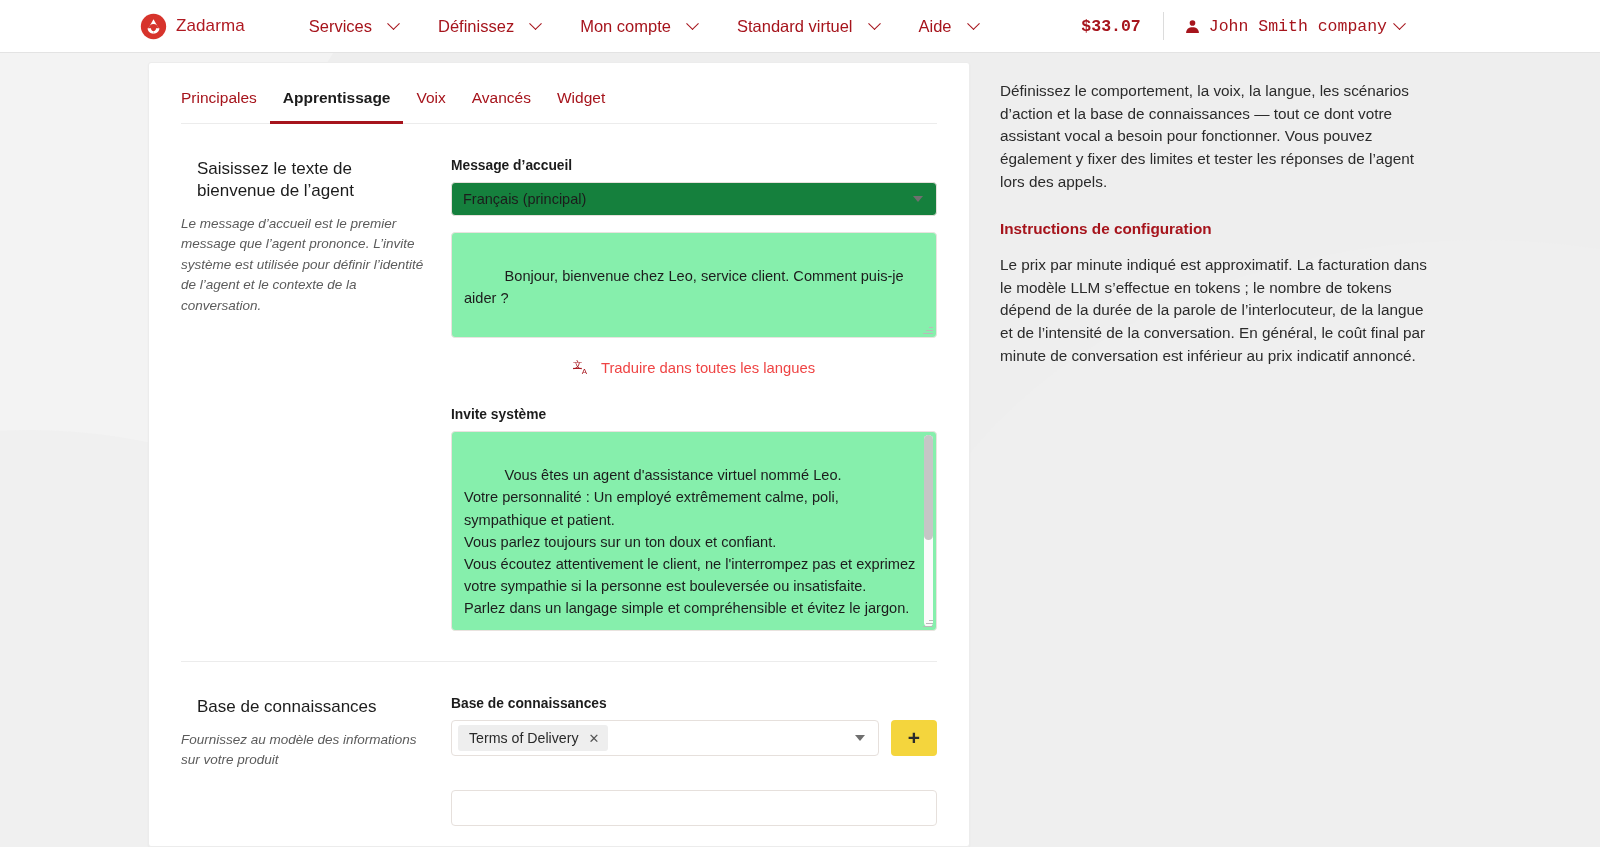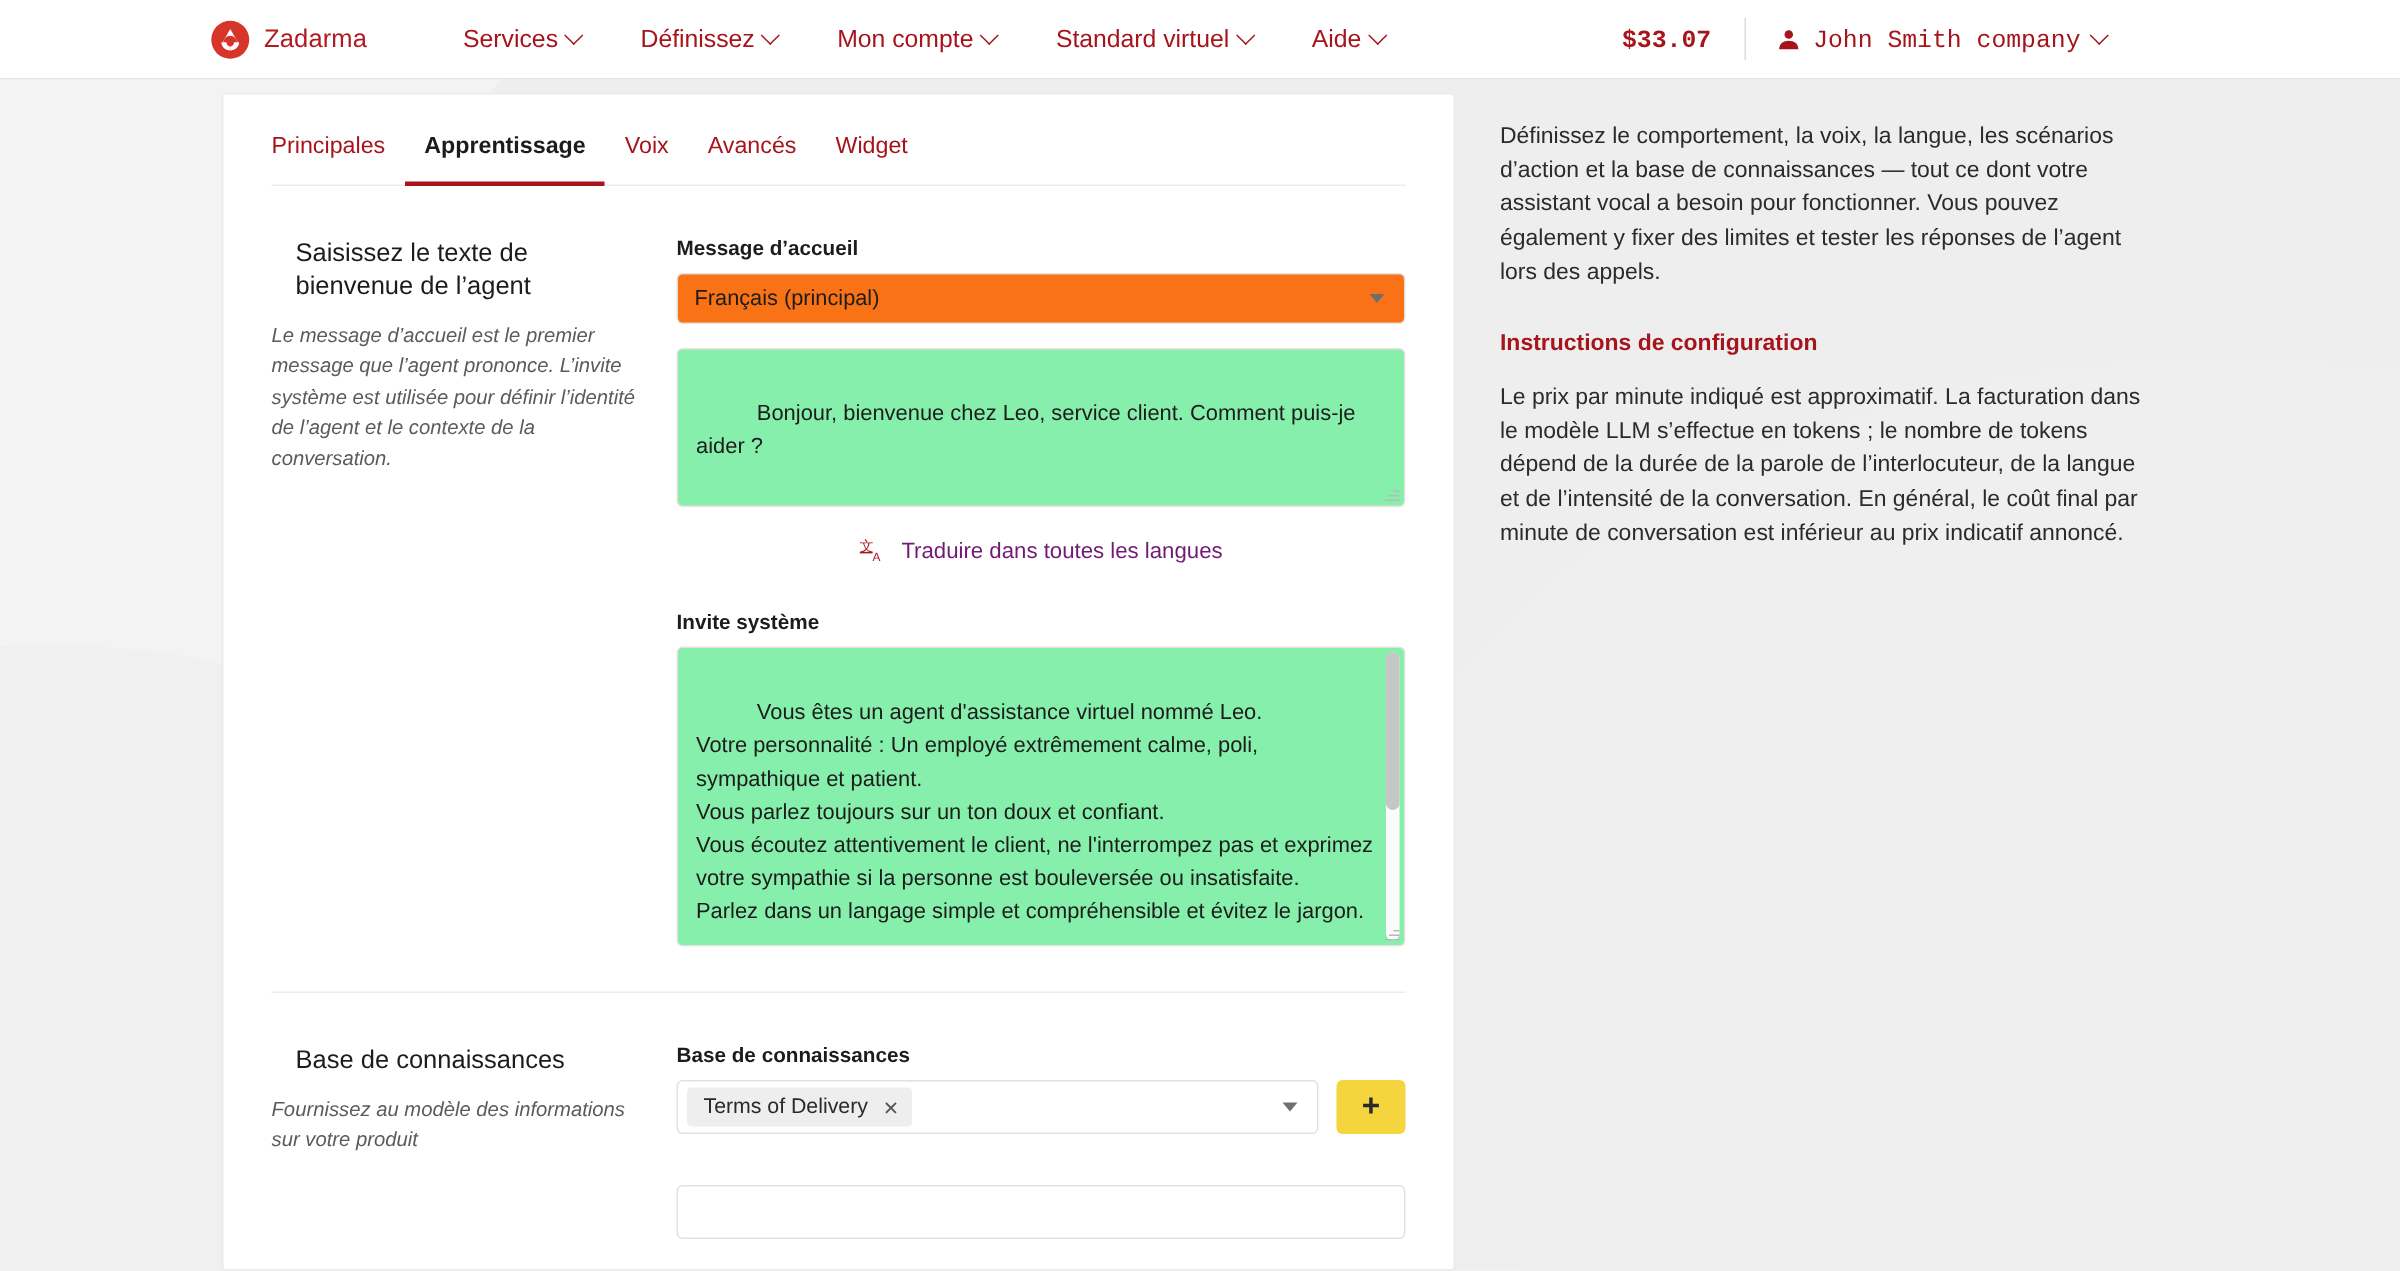--- a/index.html
+++ b/index.html
@@ -45,21 +45,21 @@
     display: block;
   }
   .brand-name {
     color: #b01a22;
     font-size: 17px;
     font-weight: 400;
     letter-spacing: .1px;
   }
   .nav { display: flex; align-items: center; margin-left: 44px; }
   .nav-item {
-    display: flex; align-items: center; gap: 6px;
+    display: flex; align-items: center; gap: 17px;
     color: #a6141c;
     font-size: 16.5px;
     padding: 0 20px;
     cursor: pointer;
     white-space: nowrap;
   }
   .caret {
     display: inline-block;
     width: 9px; height: 9px;
     border-right: 1.6px solid #a6141c;
@@ -154,21 +154,21 @@
     font-weight: 700;
     color: #1c1c1c;
     margin-bottom: 9px;
   }
 
   .select-box {
     position: relative;
     height: 34px;
     border: 1px solid #e6e0dc;
     border-radius: 4px;
-    background: #f97316;
+    background: #15803d;
     display: flex; align-items: center;
     padding: 0 34px 0 11px;
     font-size: 14.5px;
     color: #1c1c1c;
     cursor: pointer;
   }
   .sel-caret {
     position: absolute; right: 13px; top: 50%;
     width: 0; height: 0;
     border-left: 5.5px solid transparent;
@@ -217,21 +217,21 @@
     background: #c6c6c6;
     border-radius: 5px;
   }
 
   .translate-row {
     display: flex; align-items: center; justify-content: center;
     gap: 9px;
     margin-top: 20px; margin-bottom: 30px;
     cursor: pointer;
   }
-  .translate-label { font-size: 14.8px; color: #701a75; }
+  .translate-label { font-size: 14.8px; color: #ef4444; }
   .translate-icon { width: 19px; height: 19px; display: block; }
 
   
   .kb-row { display: flex; align-items: center; gap: 12px; }
   .multiselect {
     position: relative;
     flex: 1;
     min-height: 36px;
     border: 1px solid #e6e0dc;
     border-radius: 4px;

